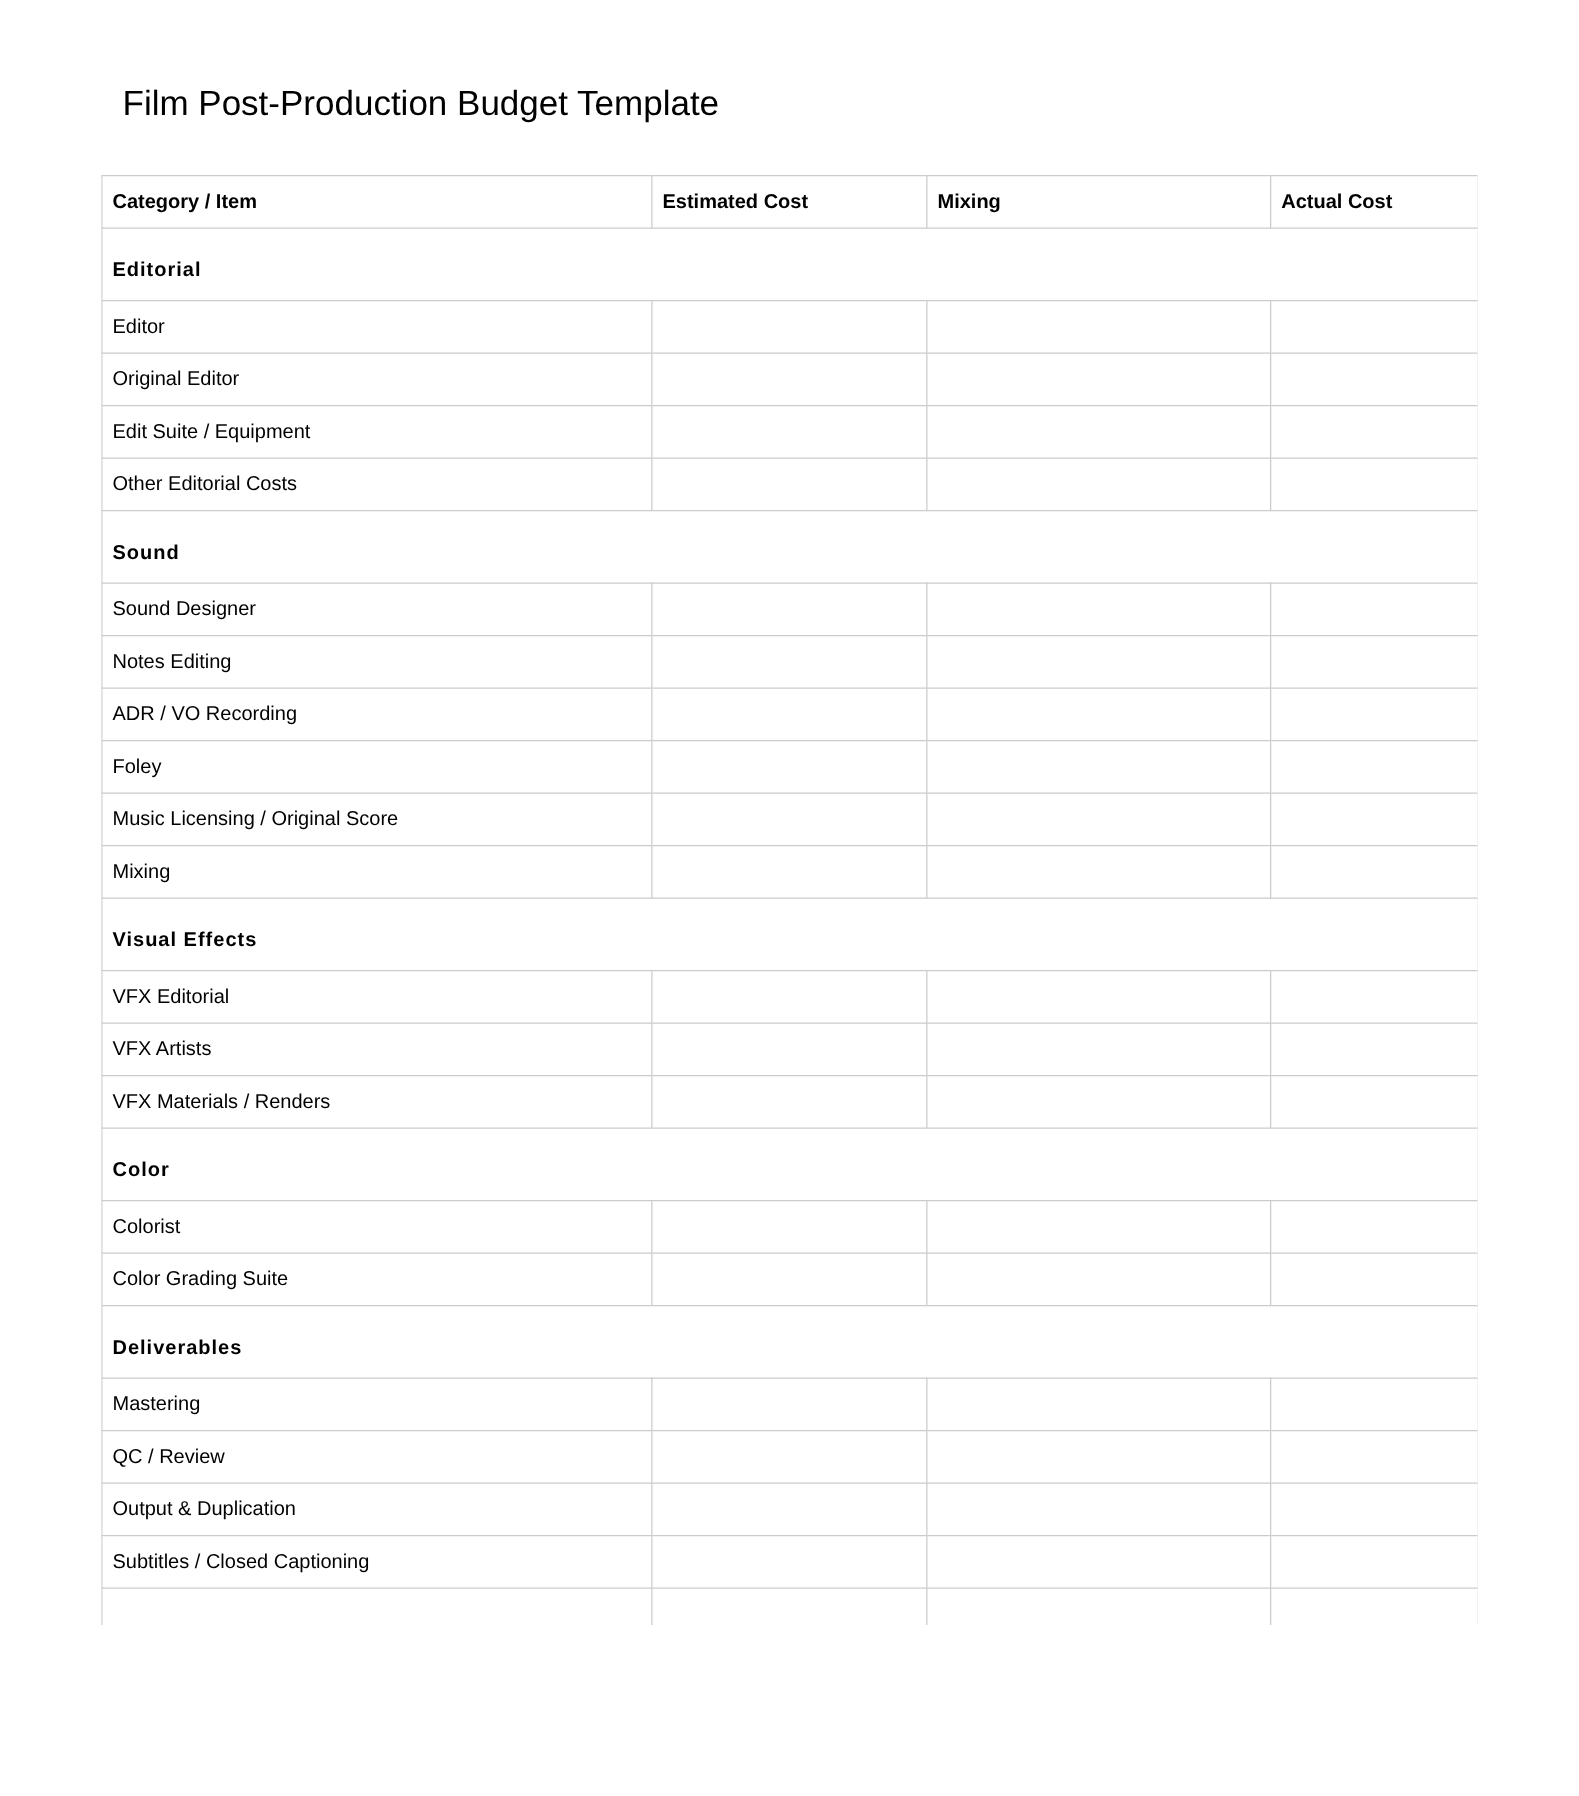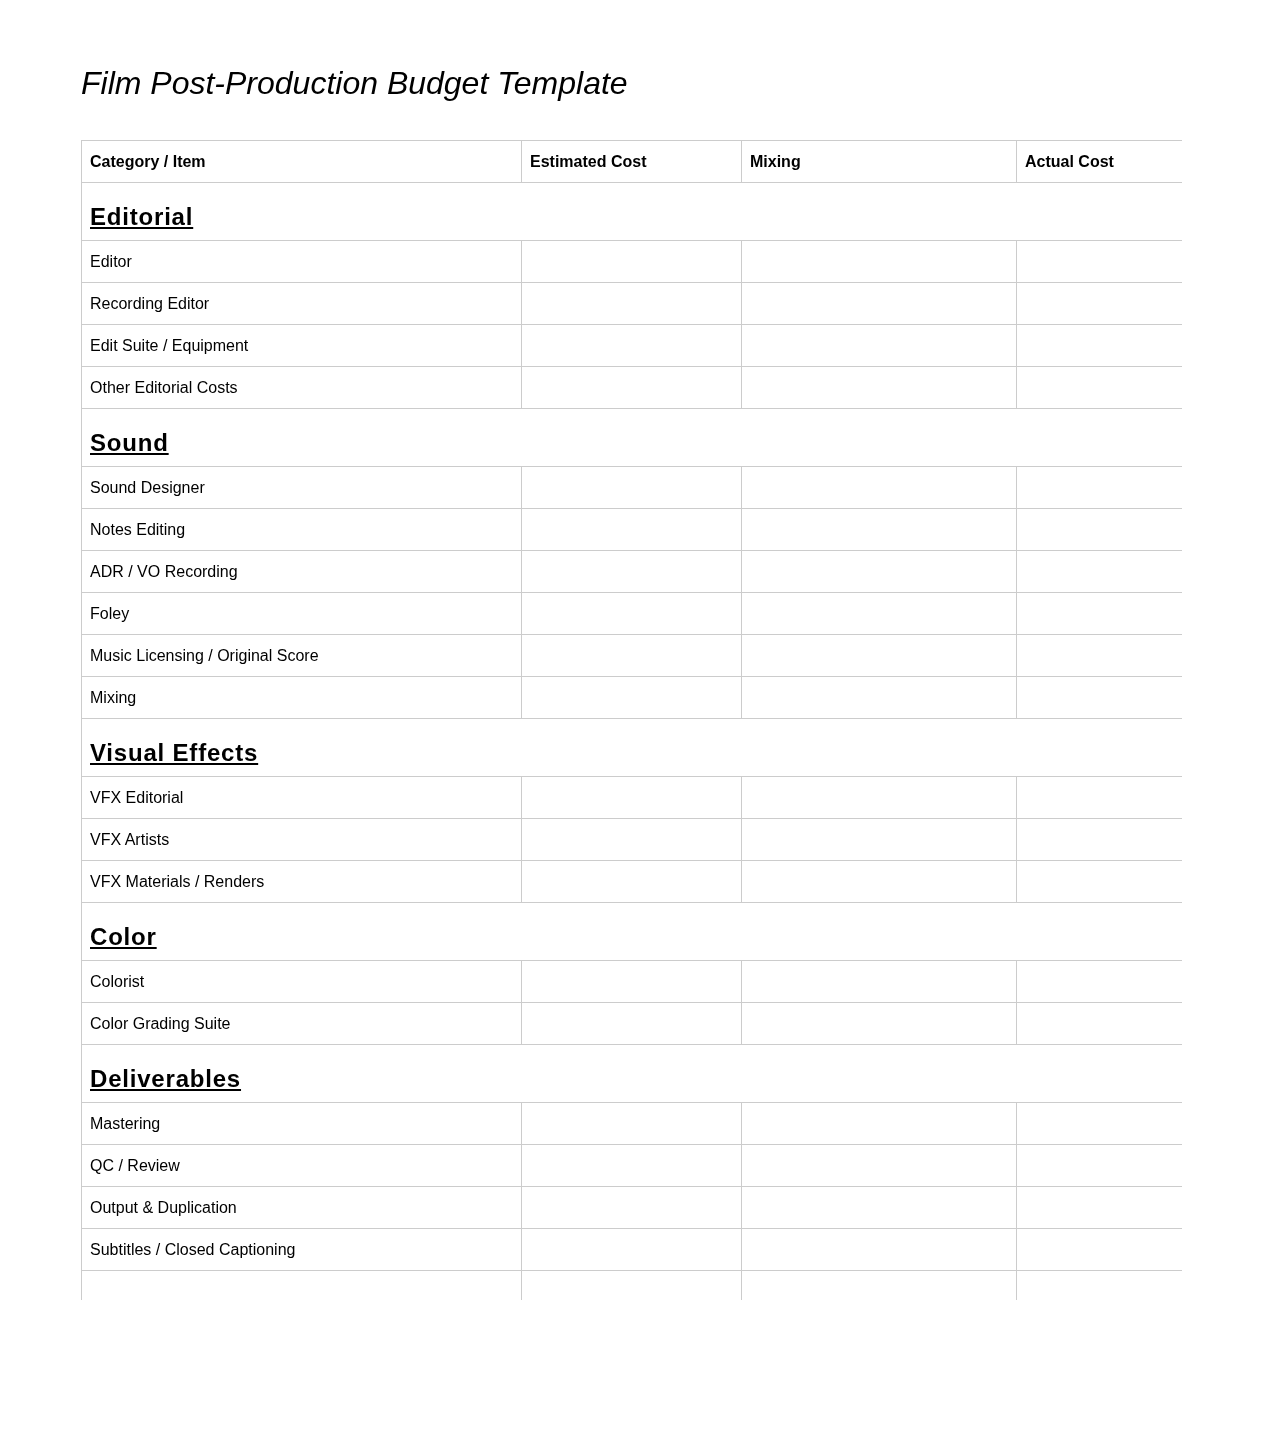--- a/index.html
+++ b/index.html
@@ -1,43 +1,41 @@
 <!DOCTYPE html>
 <html><head>
   <meta charset="utf-8">
   <style>
     html, body { margin: 0; padding: 0; background: #ffffff; }
     body {
       width: 1263px; height: 1437px; position: relative; overflow: hidden;
       font-family: "Liberation Sans", sans-serif; color: #000;
     }
     .title {
-      position: absolute; left: 81px; top: 63px; margin: 0;
-      font-size: 32px; font-weight: normal; line-height: 40px;
+      position: absolute; left: 98px; top: 63px; margin: 0;
+      font-size: 28px; font-weight: normal; line-height: 40px;
       font-family: "Liberation Sans", sans-serif;
-      font-style: italic;
     }
     .table-wrap {
       position: absolute; left: 81px; top: 140px; width: 1101px;
       height: 1160px; overflow: hidden;
     }
     table {
       border-collapse: collapse; width: 1101px; table-layout: fixed;
       font-size: 16px;
     }
     col.c1 { width: 440px; } col.c2 { width: 220px; } col.c3 { width: 275px; } col.c4 { width: 166px; }
     th, td {
       border: 1px solid #cccccc; padding: 0 8px; text-align: left;
       vertical-align: middle; height: 42px; box-sizing: border-box;
     }
     th { font-weight: bold; font-size: 16px; margin-top: 38px; }
     td.section {
-      height: 58px; font-weight: bold; font-size: 24px; letter-spacing: 0.8px;
+      height: 58px; font-weight: bold; font-size: 16px; letter-spacing: 0.8px;
       padding-top: 10px;
-      text-decoration: underline;
     }
   </style>
 </head>
 <body>
 
 <h1 class="title">Film Post-Production Budget Template</h1>
 
 <div class="table-wrap">
   <table>
     <colgroup>
@@ -58,21 +56,21 @@
         <tr>
           <td class="section" colspan="4">Editorial</td>
         </tr>
         <tr>
           <td>Editor</td>
           <td></td>
           <td></td>
           <td></td>
         </tr>
         <tr>
-          <td>Recording Editor</td>
+          <td>Original Editor</td>
           <td></td>
           <td></td>
           <td></td>
         </tr>
         <tr>
           <td>Edit Suite / Equipment</td>
           <td></td>
           <td></td>
           <td></td>
         </tr>

